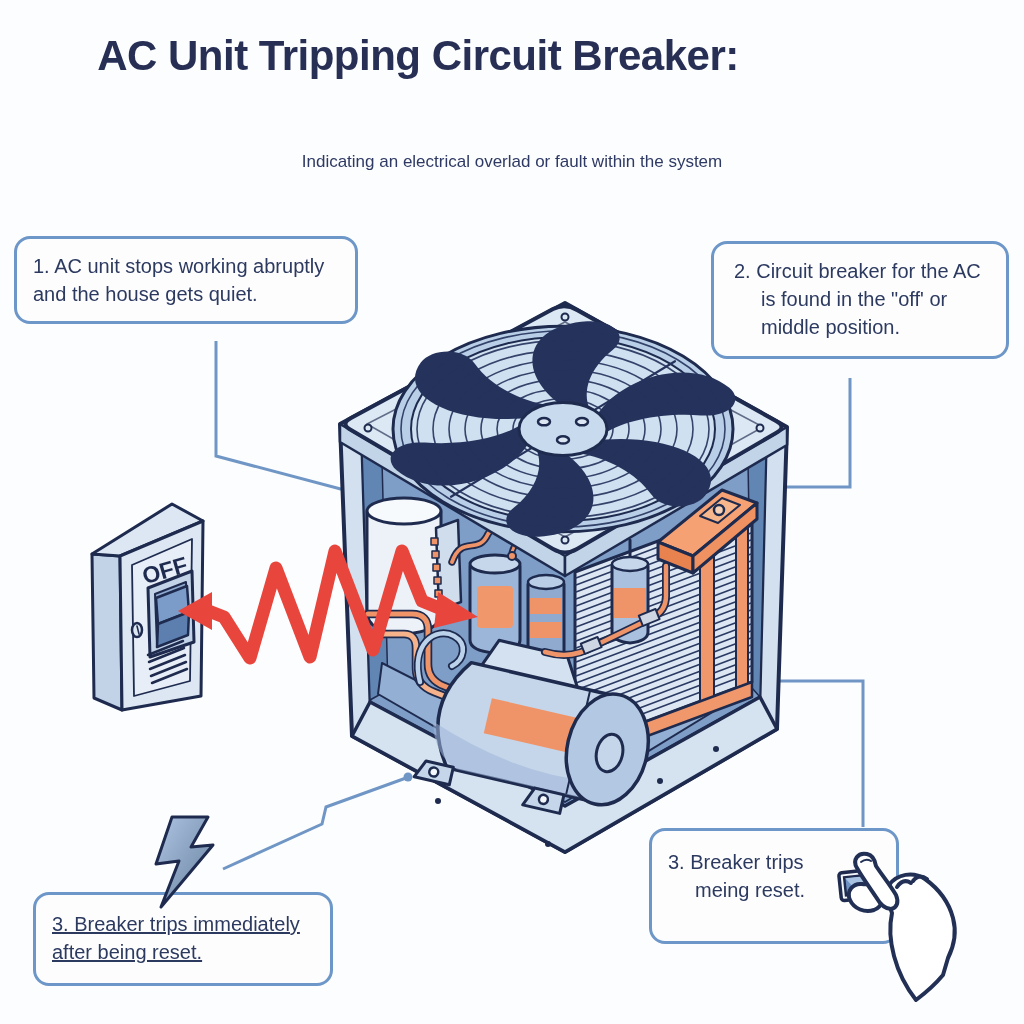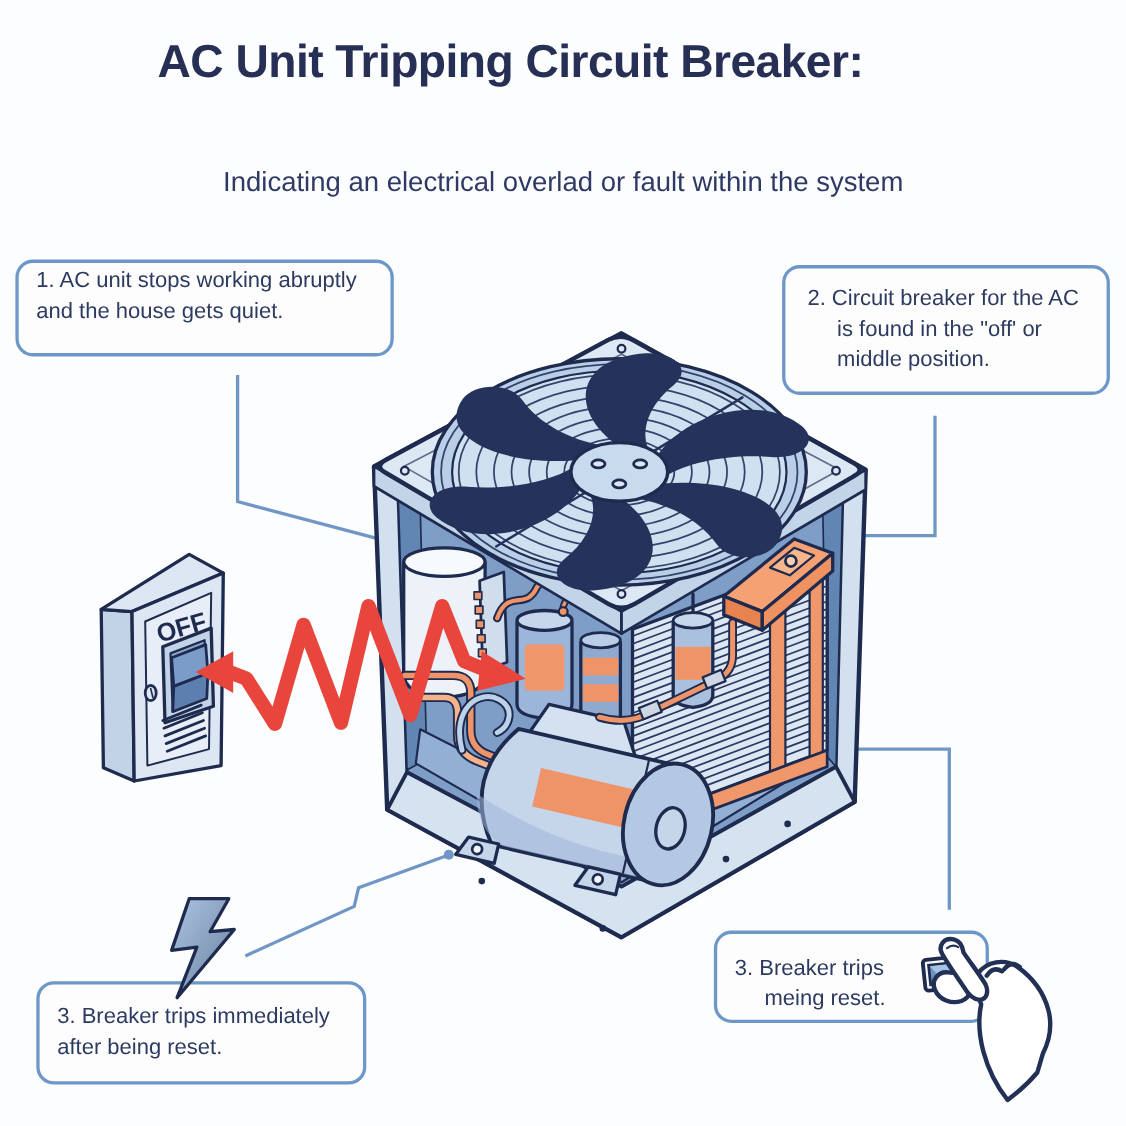--- a/index.html
+++ b/index.html
@@ -1,33 +1,33 @@
 <!DOCTYPE html>
 <html><head>
 <meta charset="utf-8">
 <style>
   html,body{margin:0;padding:0;background:#ffffff;}
   .canvas{
     position:relative;width:1024px;height:1024px;overflow:hidden;
     background:#fcfdfe;font-family:"Liberation Sans",sans-serif;
   }
-  .title-wrap{position:absolute;top:30px;left:0;width:836px;text-align:center;z-index:1;margin-left:46px;}
+  .title-wrap{position:absolute;top:30px;left:0;width:836px;text-align:center;z-index:1;}
   .title-line{font-size:42px;font-weight:bold;color:#272f55;line-height:1.22;letter-spacing:-0.5px;}
   .subtitle{position:absolute;top:152px;left:0;width:1024px;text-align:center;
-    font-size:25px;color:#2f3a64;z-index:1;}
+    font-size:17px;color:#2f3a64;z-index:1;}
   .callout{
     position:absolute;border:3px solid #6d97c8;border-radius:16px;background:#fdfdfe;
     color:#2c3a60;font-size:20px;line-height:1.4;box-sizing:border-box;z-index:2;
   }
   .callout p{margin:0;}
   .hang p{padding-left:1.35em;text-indent:-1.35em;}
-  #box1{left:14px;top:236px;width:344px;height:88px;padding:2px 16px;}
+  #box1{left:14px;top:236px;width:344px;height:88px;padding:13px 16px;}
   #box2{left:711px;top:241px;width:298px;height:118px;padding:13px 12px 13px 20px;}
-  #box3{left:33px;top:892px;width:300px;height:94px;padding:15px 16px;}
-  #box4{left:649px;top:846px;width:250px;height:84px;padding:17px 84px 17px 16px;}
+  #box3{left:33px;top:892px;width:300px;height:94px;padding:15px 16px;text-decoration:underline;}
+  #box4{left:649px;top:828px;width:250px;height:116px;padding:17px 84px 17px 16px;}
   .overlay{position:absolute;left:0;top:0;z-index:3;pointer-events:none;}
 </style>
 </head>
 <body>
 
 <div class="canvas">
 
   <div class="title-wrap">
     <div class="title-line">AC Unit Tripping Circuit Breaker:</div>
   </div>

